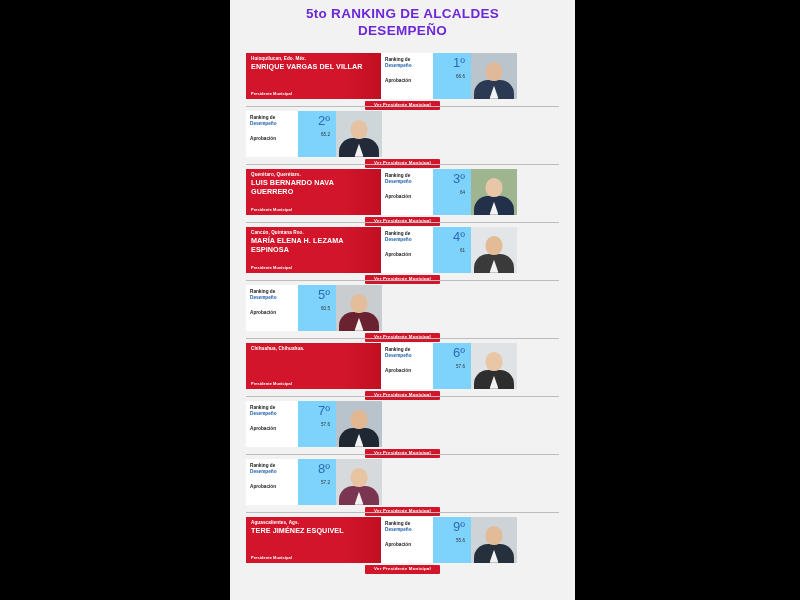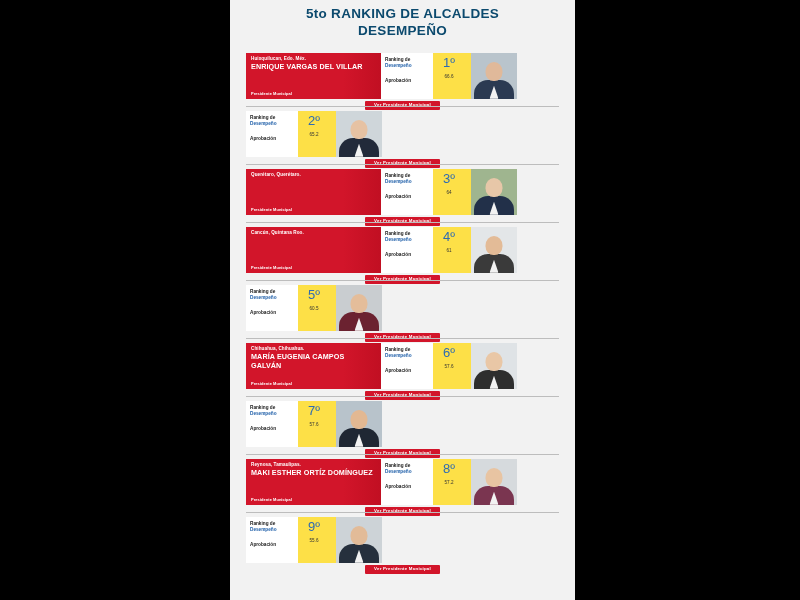--- a/index.html
+++ b/index.html
@@ -16,21 +16,21 @@
   }
   .page{
     position:absolute;
     left:230px; top:0;
     width:345px; height:600px;
     background:#f2f2f2;
     overflow:hidden;
   }
   .title{
     text-align:center;
-    color:#0c4a6e;
+    color:#6d28d9;
     font-size:13.5px;
     font-weight:bold;
     letter-spacing:.3px;
     line-height:1.25;
     padding:6px 18px 8px 18px;
     margin:0;
   }
   .rows{
     padding:0 16px;
   }
@@ -98,24 +98,24 @@
   }
   .lbl-rank .blue{color:#1f5fa9;}
   .lbl-apro{
     margin-top:9px;
     font-size:4.7px;
     color:#1a1a1a;
     font-weight:bold;
   }
   .valcol{
     width:38px;
-    background:#fde047;
+    background:#7dd3fc;
     padding:2px 6px 0 0;
     box-sizing:border-box;
-    text-align:center;
+    text-align:right;
     position:relative;
   }
   .place{
     font-size:13px;
     color:#2e6bb3;
     font-weight:normal;
     line-height:1.1;
     margin-top:1px;
   }
   .score{
@@ -239,20 +239,21 @@
     </div>
     <div class="btnwrap">
       <button class="btn">Ver Presidente Municipal</button>
     </div>
   </div>
         <div class="row">
     <div class="divider"></div>
     <div class="card">
       <div class="redblock">
         <p class="city">Querétaro, Querétaro.</p>
+        <p class="name">LUIS BERNARDO NAVA GUERRERO</p>
         <p class="role">Presidente Municipal</p>
       </div>
       <div class="midcol">
         <div class="lbl-rank">
           <span>Ranking de</span><br>
           <span class="blue">Desempeño</span>
         </div>
         <div class="lbl-apro">Aprobación</div>
       </div>
       <div class="valcol">
@@ -268,20 +269,21 @@
     </div>
     <div class="btnwrap">
       <button class="btn">Ver Presidente Municipal</button>
     </div>
   </div>
         <div class="row">
     <div class="divider"></div>
     <div class="card">
       <div class="redblock">
         <p class="city">Cancún, Quintana Roo.</p>
+        <p class="name">MARÍA ELENA H. LEZAMA ESPINOSA</p>
         <p class="role">Presidente Municipal</p>
       </div>
       <div class="midcol">
         <div class="lbl-rank">
           <span>Ranking de</span><br>
           <span class="blue">Desempeño</span>
         </div>
         <div class="lbl-apro">Aprobación</div>
       </div>
       <div class="valcol">
@@ -322,21 +324,20 @@
     </div>
     <div class="btnwrap">
       <button class="btn">Ver Presidente Municipal</button>
     </div>
   </div>
         <div class="row">
     <div class="divider"></div>
     <div class="card">
       <div class="redblock">
         <p class="city">Chihuahua, Chihuahua.</p>
-        <p class="name">MARÍA EUGENIA CAMPOS GALVÁN</p>
         <p class="role">Presidente Municipal</p>
       </div>
       <div class="midcol">
         <div class="lbl-rank">
           <span>Ranking de</span><br>
           <span class="blue">Desempeño</span>
         </div>
         <div class="lbl-apro">Aprobación</div>
       </div>
       <div class="valcol">
@@ -375,25 +376,20 @@
         <div class="collar"></div>
       </div>
     </div>
     <div class="btnwrap">
       <button class="btn">Ver Presidente Municipal</button>
     </div>
   </div>
         <div class="row">
     <div class="divider"></div>
     <div class="card">
-      <div class="redblock">
-        <p class="city">Reynosa, Tamaulipas.</p>
-        <p class="name">MAKI ESTHER ORTÍZ DOMÍNGUEZ</p>
-        <p class="role">Presidente Municipal</p>
-      </div>
       <div class="midcol">
         <div class="lbl-rank">
           <span>Ranking de</span><br>
           <span class="blue">Desempeño</span>
         </div>
         <div class="lbl-apro">Aprobación</div>
       </div>
       <div class="valcol">
         <div class="place">8º</div>
         <div class="score">57.2</div>
@@ -405,20 +401,25 @@
         <div class="collar"></div>
       </div>
     </div>
     <div class="btnwrap">
       <button class="btn">Ver Presidente Municipal</button>
     </div>
   </div>
         <div class="row">
     <div class="divider"></div>
     <div class="card">
+      <div class="redblock">
+        <p class="city">Aguascalientes, Ags.</p>
+        <p class="name">TERE JIMÉNEZ ESQUIVEL</p>
+        <p class="role">Presidente Municipal</p>
+      </div>
       <div class="midcol">
         <div class="lbl-rank">
           <span>Ranking de</span><br>
           <span class="blue">Desempeño</span>
         </div>
         <div class="lbl-apro">Aprobación</div>
       </div>
       <div class="valcol">
         <div class="place">9º</div>
         <div class="score">55.6</div>

